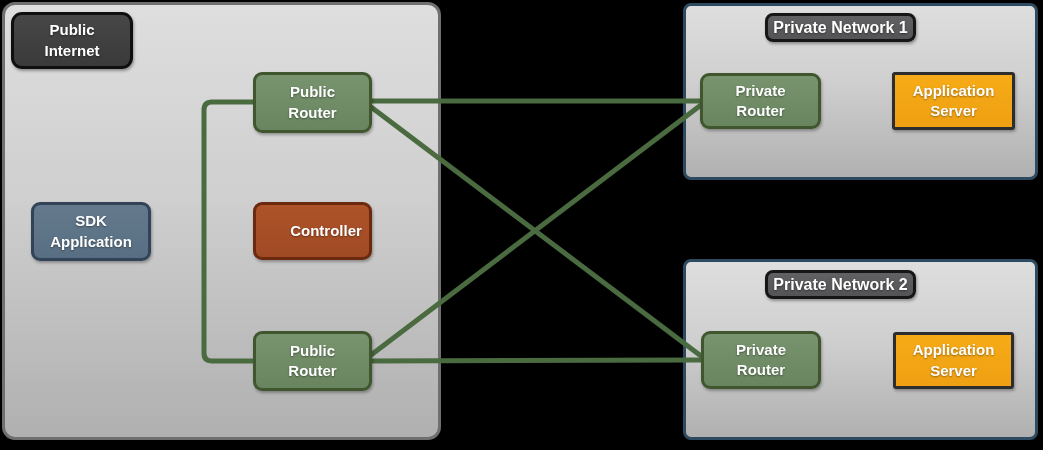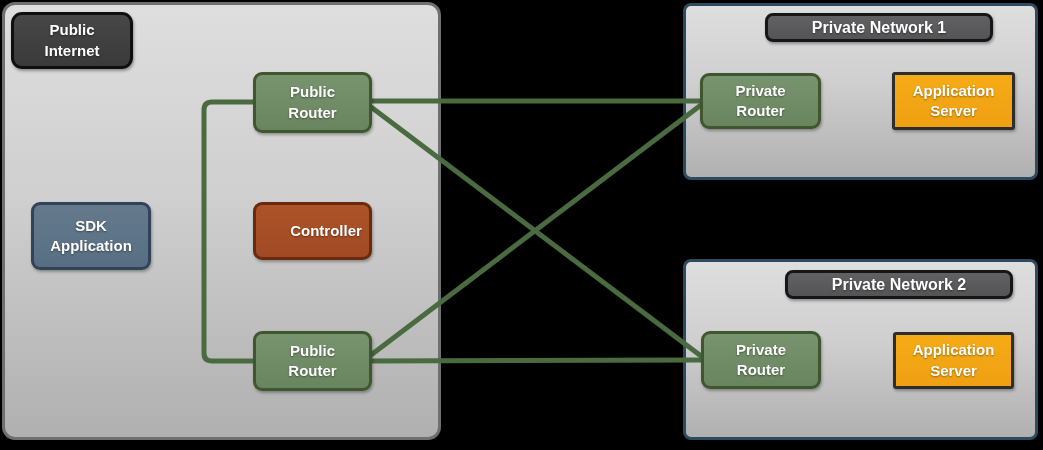--- a/index.html
+++ b/index.html
@@ -60,29 +60,29 @@
   .badge-public-internet {
     left: 11px; top: 12px; width: 122px; height: 57px;
     background: linear-gradient(180deg, #474747 0%, #3a3a3a 100%);
     border: 3px solid #0f0f0f;
     border-radius: 11px;
     font-size: 15px;
     line-height: 1.35;
     padding: 14px 10px;
   }
   .badge-net {
-    width: 228px; height: 29px;
+    width: 151px; height: 29px;
     background: linear-gradient(180deg, #616163 0%, #545456 100%);
     border: 3px solid #161616;
     border-radius: 8px;
     font-size: 16px;
     white-space: nowrap;
   }
   .badge-pn1 { left: 765px; top: 13px; }
-  .badge-pn2 { left: 765px; top: 270px; margin-left: 20px; }
+  .badge-pn2 { left: 765px; top: 270px; }
   
   .node {
     position: absolute;
     box-sizing: border-box;
     display: flex;
     align-items: center;
     justify-content: center;
     text-align: center;
     color: #ffffff;
     font-weight: bold;
@@ -104,21 +104,21 @@
   }
   .node-rust {
     background: linear-gradient(180deg, #ad5329 0%, #a04a24 100%);
     border: 3px solid #6b2a10;
   }
   .node-orange {
     background: linear-gradient(180deg, #f6ab16 0%, #efa013 100%);
     border: 3px solid #2d2d2d;
     border-radius: 3px;
   }
-  .node-sdk        { left: 31px;  top: 202px; width: 120px; height: 68px; }
+  .node-sdk        { left: 31px;  top: 202px; width: 120px; height: 59px; }
   .node-controller { left: 253px; top: 202px; width: 119px; height: 58px; padding-left: 36px; }
   .node-pr-top     { left: 253px; top: 72px;  width: 119px; height: 61px; }
   .node-pr-bottom  { left: 253px; top: 331px; width: 119px; height: 60px; }
   .node-privr1     { left: 700px; top: 73px;  width: 121px; height: 56px; }
   .node-as1        { left: 892px; top: 72px;  width: 123px; height: 58px; }
   .node-privr2     { left: 701px; top: 331px; width: 120px; height: 58px; }
   .node-as2        { left: 893px; top: 332px; width: 121px; height: 57px; }
 </style>
 </head>
 <body>

